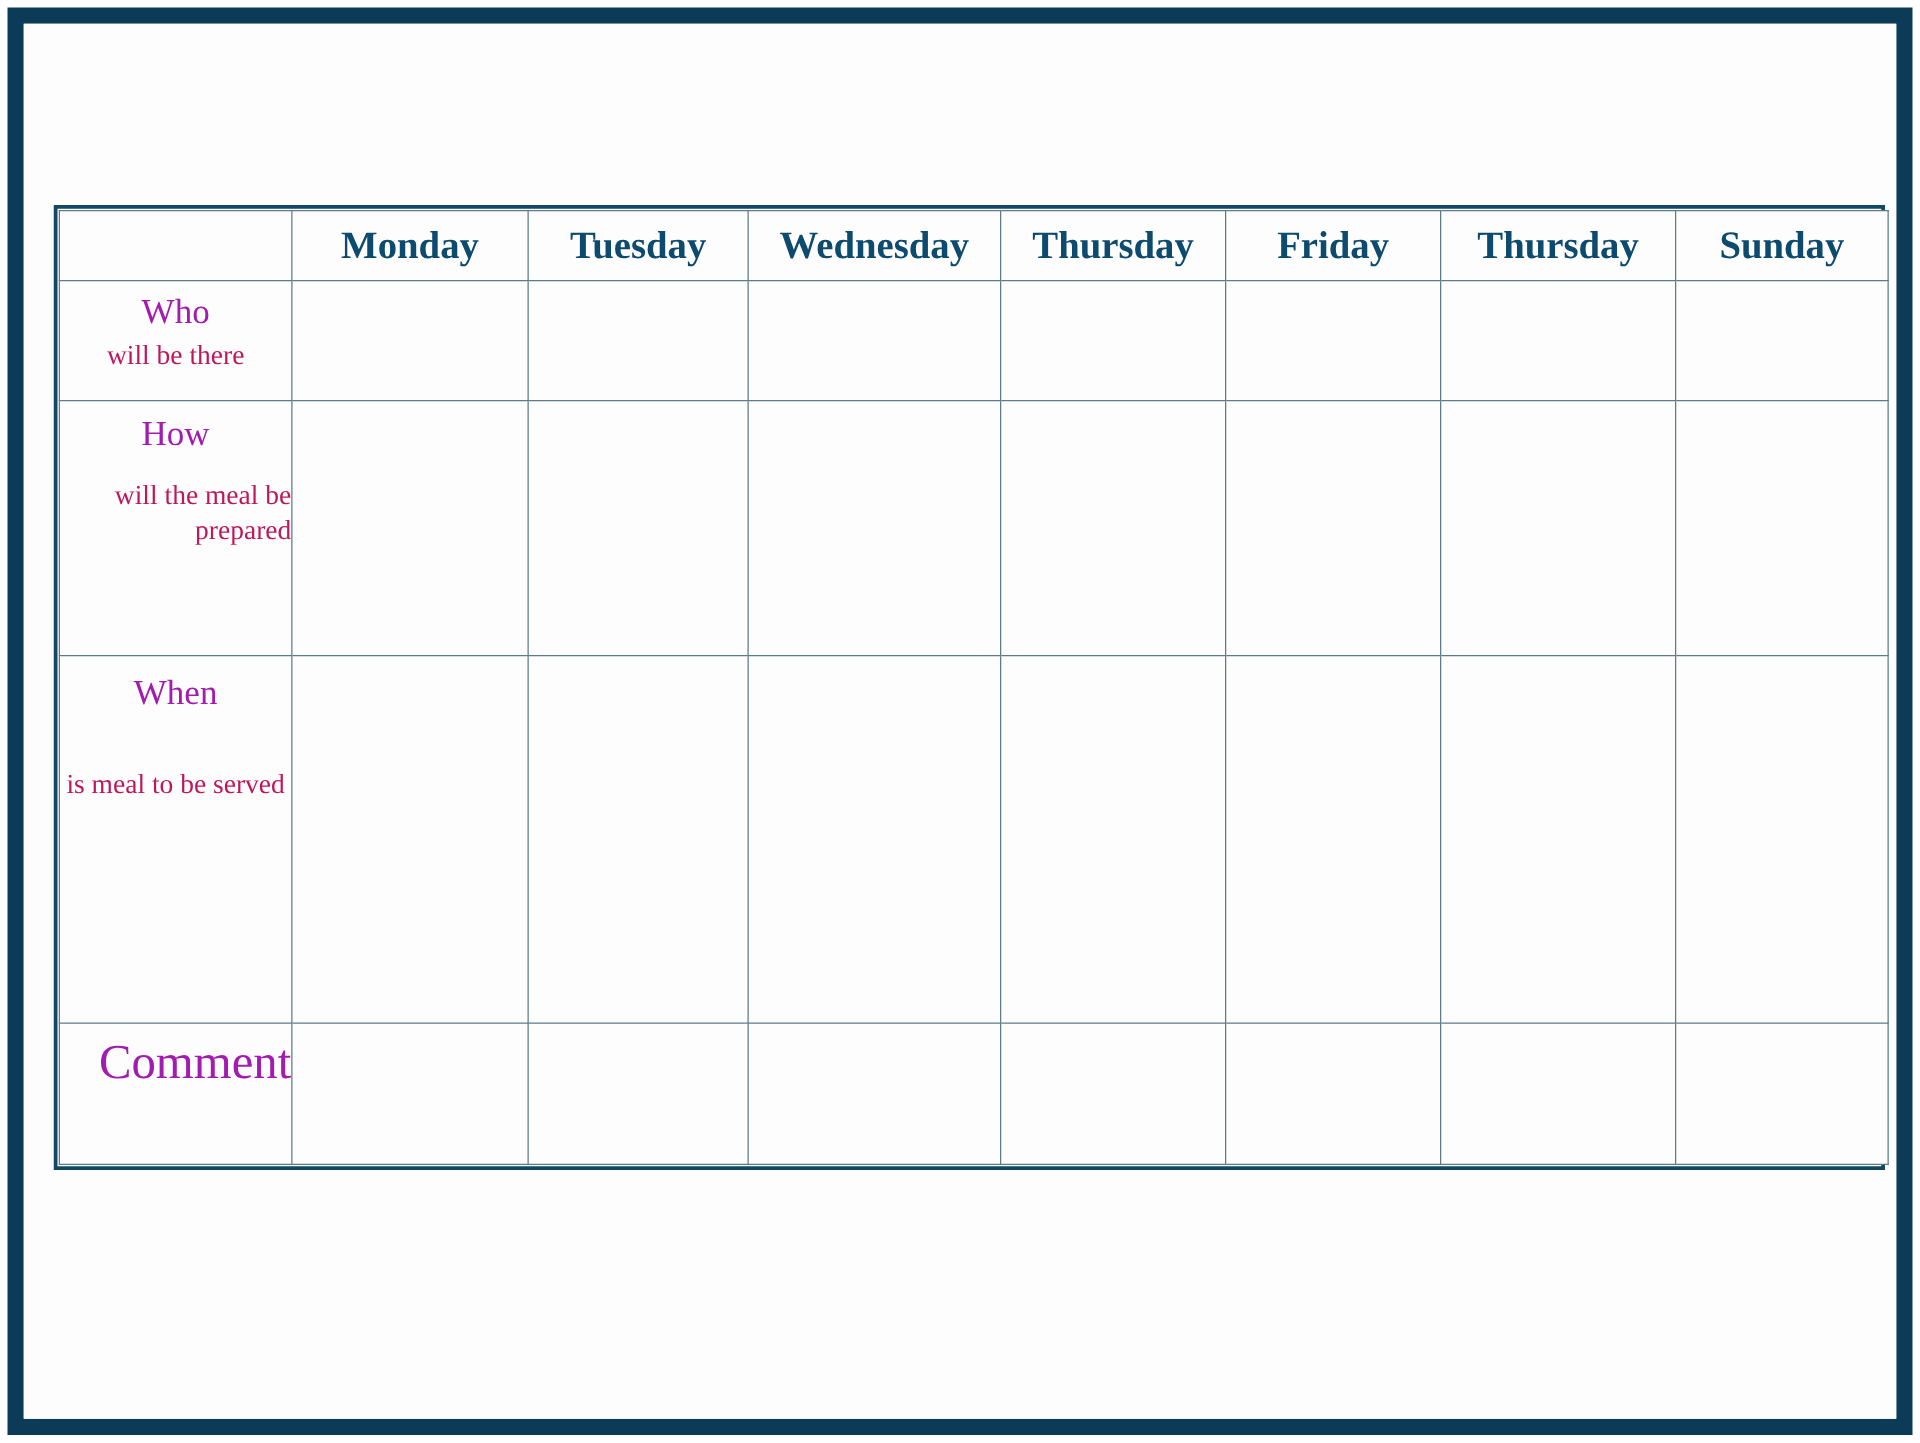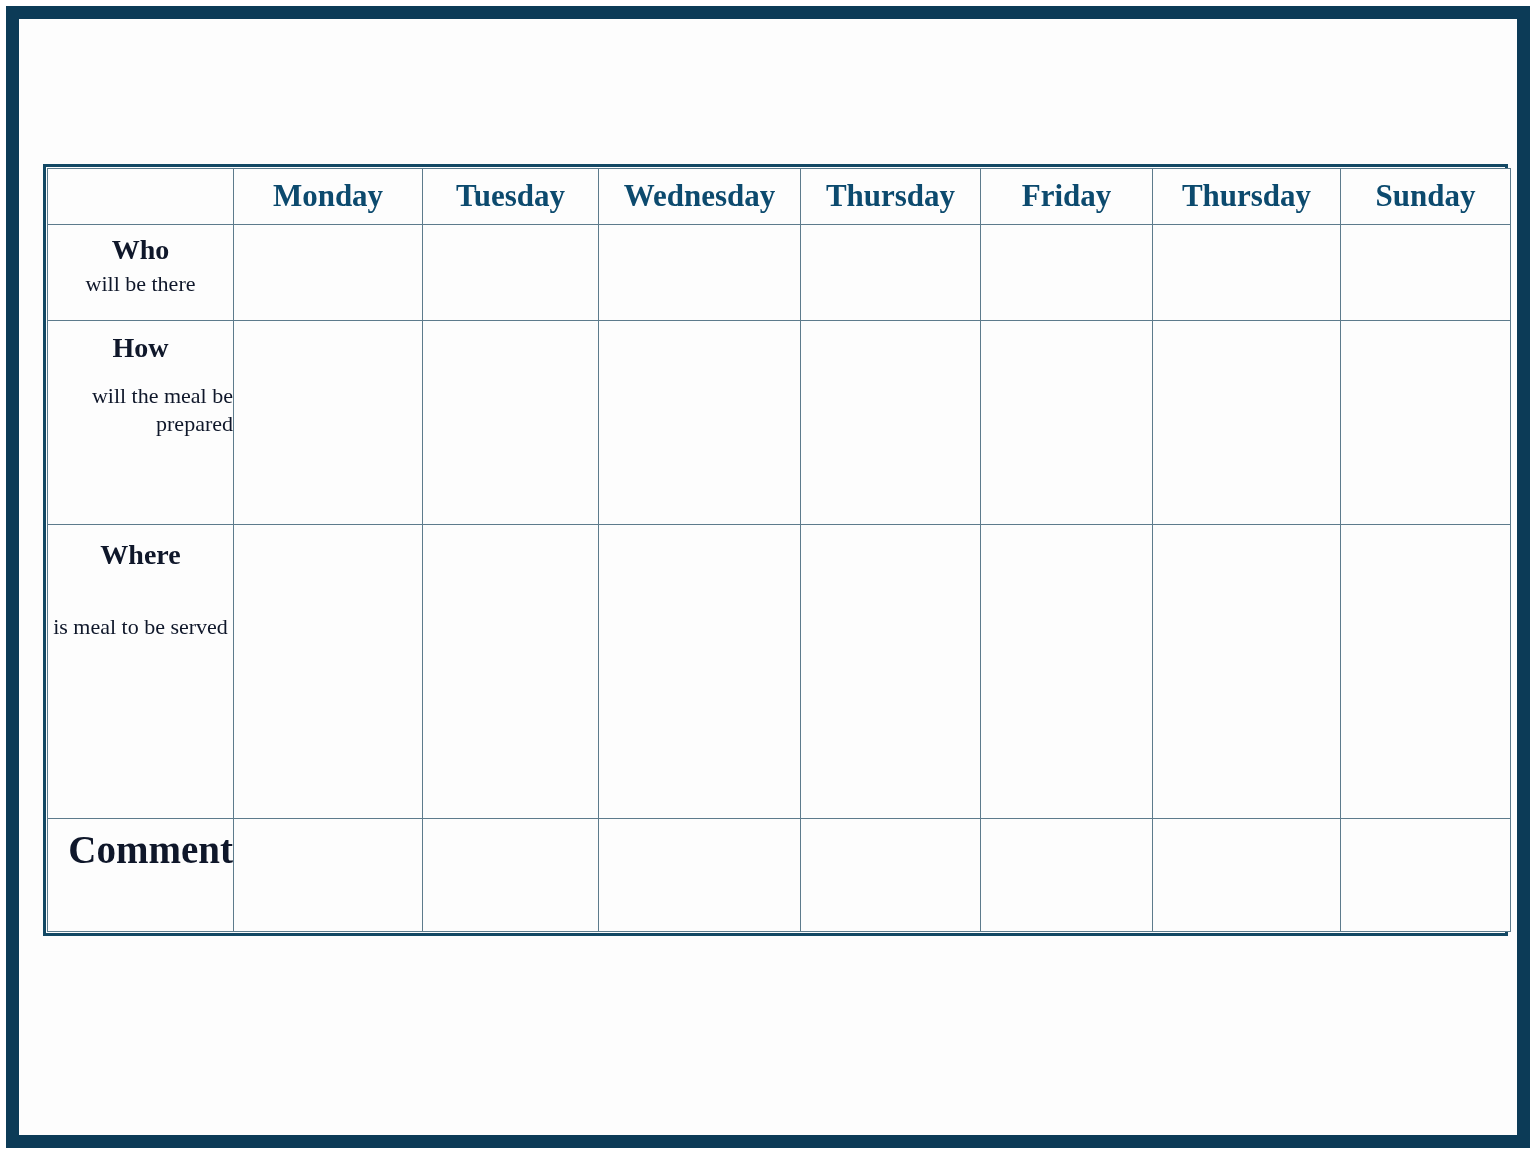--- a/index.html
+++ b/index.html
@@ -90,31 +90,31 @@
     font-weight: bold;
     color: #0c4a6e;
     padding-bottom: 2px;
   }
   th.corner-cell { }
 
   
   .label-cell { position: relative; }
   .label-term {
     font-size: 28px;
-    font-weight: bold;
-    text-align: center;
-    color: #0f172a;
+    font-weight: normal;
+    text-align: center;
+    color: #a21caf;
     padding-top: 10px;
     line-height: 1.1;
   }
   .label-sub {
     font-size: 22px;
     font-weight: normal;
     text-align: center;
-    color: #0f172a;
+    color: #be185d;
     line-height: 1.25;
     padding-top: 4px;
   }
 
   
   tr.r-who  .label-cell { height: 95px; }
   tr.r-where .label-cell { height: 97px; }
   tr.r-when  .label-cell { height: 96px; }
   tr.r-how   .label-cell { height: 203px; }
   tr.r-what  .label-cell { height: 293px; }
@@ -205,21 +205,21 @@
             <td class="day-cell"></td>
             <td class="day-cell"></td>
             <td class="day-cell"></td>
             <td class="day-cell"></td>
             <td class="day-cell"></td>
           </tr>
 
           <tr class="r-what">
             <td>
               <div class="label-cell">
-                <div class="label-term">Where</div>
+                <div class="label-term">When</div>
                 <div class="label-sub">is meal to be served</div>
               </div>
             </td>
             <td class="day-cell"></td>
             <td class="day-cell"></td>
             <td class="day-cell"></td>
             <td class="day-cell"></td>
             <td class="day-cell"></td>
             <td class="day-cell"></td>
             <td class="day-cell"></td>

